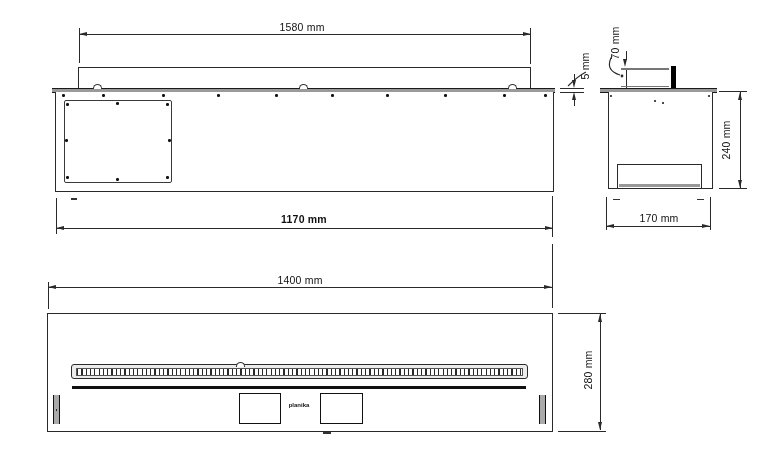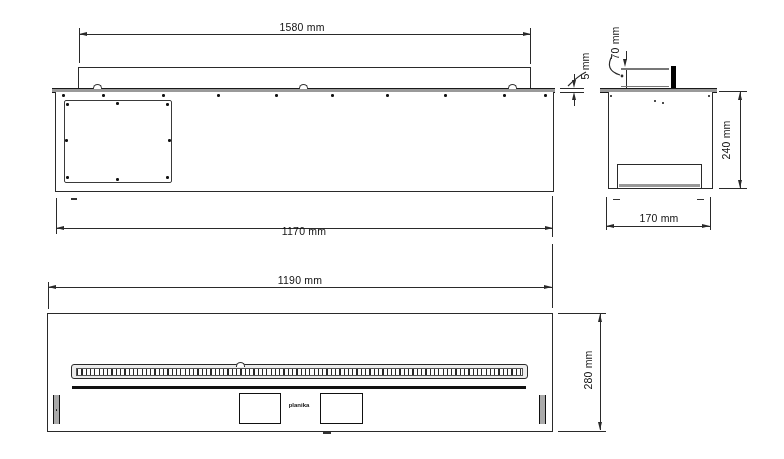--- a/index.html
+++ b/index.html
@@ -64,21 +64,21 @@
   <div class="dot" style="left:116px;top:178px;"></div>
   <div class="dot" style="left:166px;top:176px;"></div>
 
   <div class="dash" style="left:71px;top:198px;width:6px;"></div>
 
   <div class="v" style="left:56px;top:198px;height:36px;"></div>
   <div class="v" style="left:552px;top:196px;height:41px;"></div>
   <div class="h" style="left:56px;top:228px;width:497px;"></div>
   <div class="ar ar-l" style="left:56px;top:226px;"></div>
   <div class="ar ar-r" style="left:545px;top:226px;"></div>
-  <div class="dim" style="left:254px;top:225px;width:100px;">1170 mm</div>
+  <div class="dim" style="left:254px;top:213px;width:100px;font-weight:bold;">1170 mm</div>
 
   <div class="dim vtext" style="left:563px;top:60px;width:44px;">5 mm</div>
   <svg style="left:566px;top:70px;" width="22" height="20">
     <path d="M 20 2 Q 12 6 2 16" stroke="#2a2a2a" stroke-width="1.2" fill="none"></path>
   </svg>
   <div class="h" style="left:560px;top:88px;width:24px;"></div>
   <div class="h" style="left:560px;top:92px;width:24px;"></div>
   <div class="v" style="left:574px;top:74px;height:7px;"></div>
   <div class="ar ar-d" style="left:571.5px;top:80px;"></div>
   <div class="ar ar-u" style="left:571.5px;top:92px;"></div>
@@ -115,21 +115,21 @@
   <div class="ar ar-r" style="left:702px;top:224px;"></div>
   <div class="dim" style="left:609px;top:212px;width:100px;">170 mm</div>
 
   <div class="h" style="left:719px;top:91px;width:28px;"></div>
   <div class="h" style="left:719px;top:187.5px;width:28px;"></div>
   <div class="v" style="left:740px;top:92px;height:96px;"></div>
   <div class="ar ar-u" style="left:737.5px;top:92px;"></div>
   <div class="ar ar-d" style="left:737.5px;top:180px;"></div>
   <div class="dim vtext" style="left:704px;top:134px;width:44px;">240 mm</div>
 
-  <div class="dim" style="left:250px;top:274px;width:100px;">1190 mm</div>
+  <div class="dim" style="left:250px;top:274px;width:100px;">1400 mm</div>
   <div class="h" style="left:48px;top:287px;width:504px;"></div>
   <div class="ar ar-l" style="left:48px;top:285px;"></div>
   <div class="ar ar-r" style="left:544px;top:285px;"></div>
   <div class="v" style="left:48px;top:282px;height:27px;"></div>
   <div class="v" style="left:552px;top:244px;height:64px;"></div>
 
   <div class="outline" style="left:47px;top:313px;width:504px;height:117px;border:1.5px solid #2a2a2a;"></div>
 
   <div class="outline" style="left:71px;top:364px;width:455px;height:13px;border:1.5px solid #2a2a2a;border-radius:3px;background:#ececec;"></div>
   <div style="position:absolute;left:76px;top:367.5px;width:445px;height:6.5px;border:1px solid #555;background:repeating-linear-gradient(90deg,#2a2a2a 0,#2a2a2a 1.2px,#ffffff 1.2px,#ffffff 4.3px);"></div>

